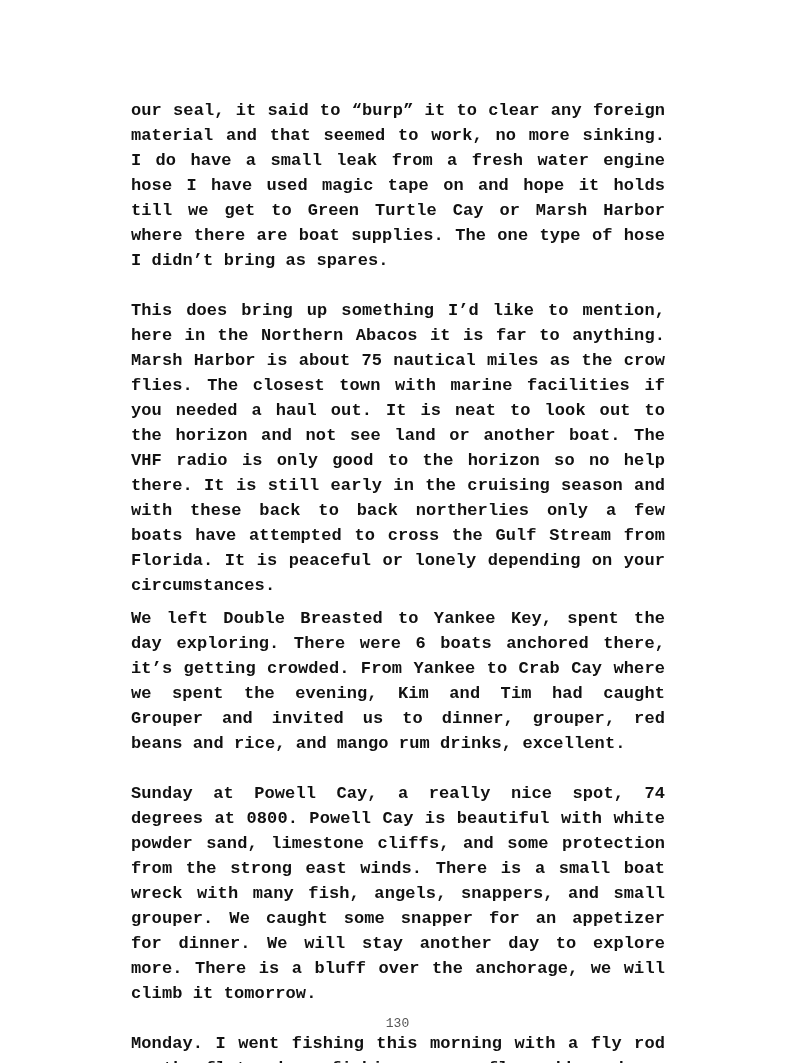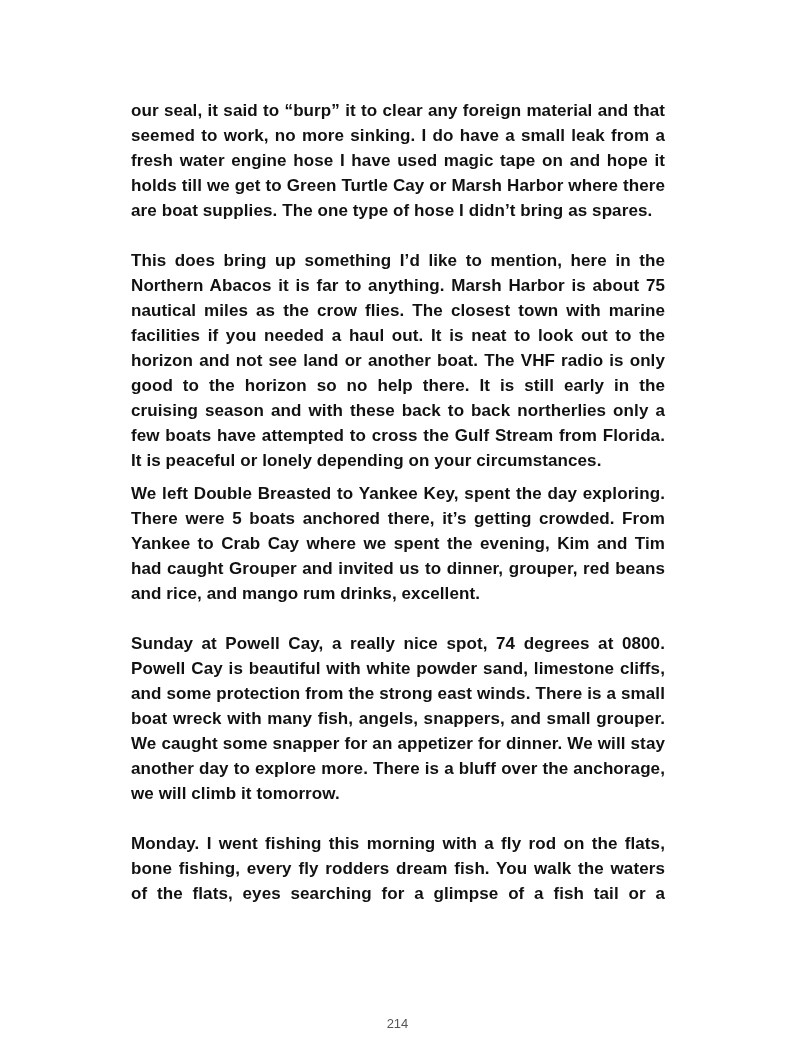--- a/index.html
+++ b/index.html
@@ -5,21 +5,21 @@
   html, body {
     margin: 0;
     padding: 0;
     background: #ffffff;
   }
   .page {
     position: relative;
     width: 795px;
     height: 1063px;
     background: #ffffff;
-    font-family: Liberation Sans, sans-serif;
+    font-family: Liberation Mono, monospace;
     overflow: hidden;
     box-sizing: border-box;
   }
   .text-block {
     position: absolute;
     left: 131px;
     top: 98px;
     width: 534px;
   }
   .para {
@@ -49,18 +49,18 @@
     color: #555555;
   }
 </style>
 </head>
 <body>
 
 <div class="page">
   <div class="text-block">
     <p class="para">our seal, it said to “burp” it to clear any foreign material and that seemed to work, no more sinking. I do have a small leak from a fresh water engine hose I have used magic tape on and hope it holds till we get to Green Turtle Cay or Marsh Harbor where there are boat supplies. The one type of hose I didn’t bring as spares.</p>
     <p class="para no-gap">This does bring up something I’d like to mention, here in the Northern Abacos it is far to anything. Marsh Harbor is about 75 nautical miles as the crow flies. The closest town with marine facilities if you needed a haul out. It is neat to look out to the horizon and not see land or another boat. The VHF radio is only good to the horizon so no help there. It is still early in the cruising season and with these back to back northerlies only a few boats have attempted to cross the Gulf Stream from Florida. It is peaceful or lonely depending on your circumstances.</p>
-    <p class="para">We left Double Breasted to Yankee Key, spent the day exploring. There were 5 boats anchored there, it’s getting crowded. From Yankee to Crab Cay where we spent the evening, Kim and Tim had caught Grouper and invited us to dinner, grouper, red beans and rice, and mango rum drinks, excellent.</p>
+    <p class="para">We left Double Breasted to Yankee Key, spent the day exploring. There were 6 boats anchored there, it’s getting crowded. From Yankee to Crab Cay where we spent the evening, Kim and Tim had caught Grouper and invited us to dinner, grouper, red beans and rice, and mango rum drinks, excellent.</p>
     <p class="para">Sunday at Powell Cay, a really nice spot, 74 degrees at 0800. Powell Cay is beautiful with white powder sand, limestone cliffs, and some protection from the strong east winds. There is a small boat wreck with many fish, angels, snappers, and small grouper. We caught some snapper for an appetizer for dinner. We will stay another day to explore more. There is a bluff over the anchorage, we will climb it tomorrow.</p>
     <p class="para continued">Monday. I went fishing this morning with a fly rod on the flats, bone fishing, every fly rodders dream fish. You walk the waters of the flats, eyes searching for a glimpse of a fish tail or a</p>
   </div>
-  <div class="page-number">214</div>
+  <div class="page-number">130</div>
 </div>
 
 </body></html>

